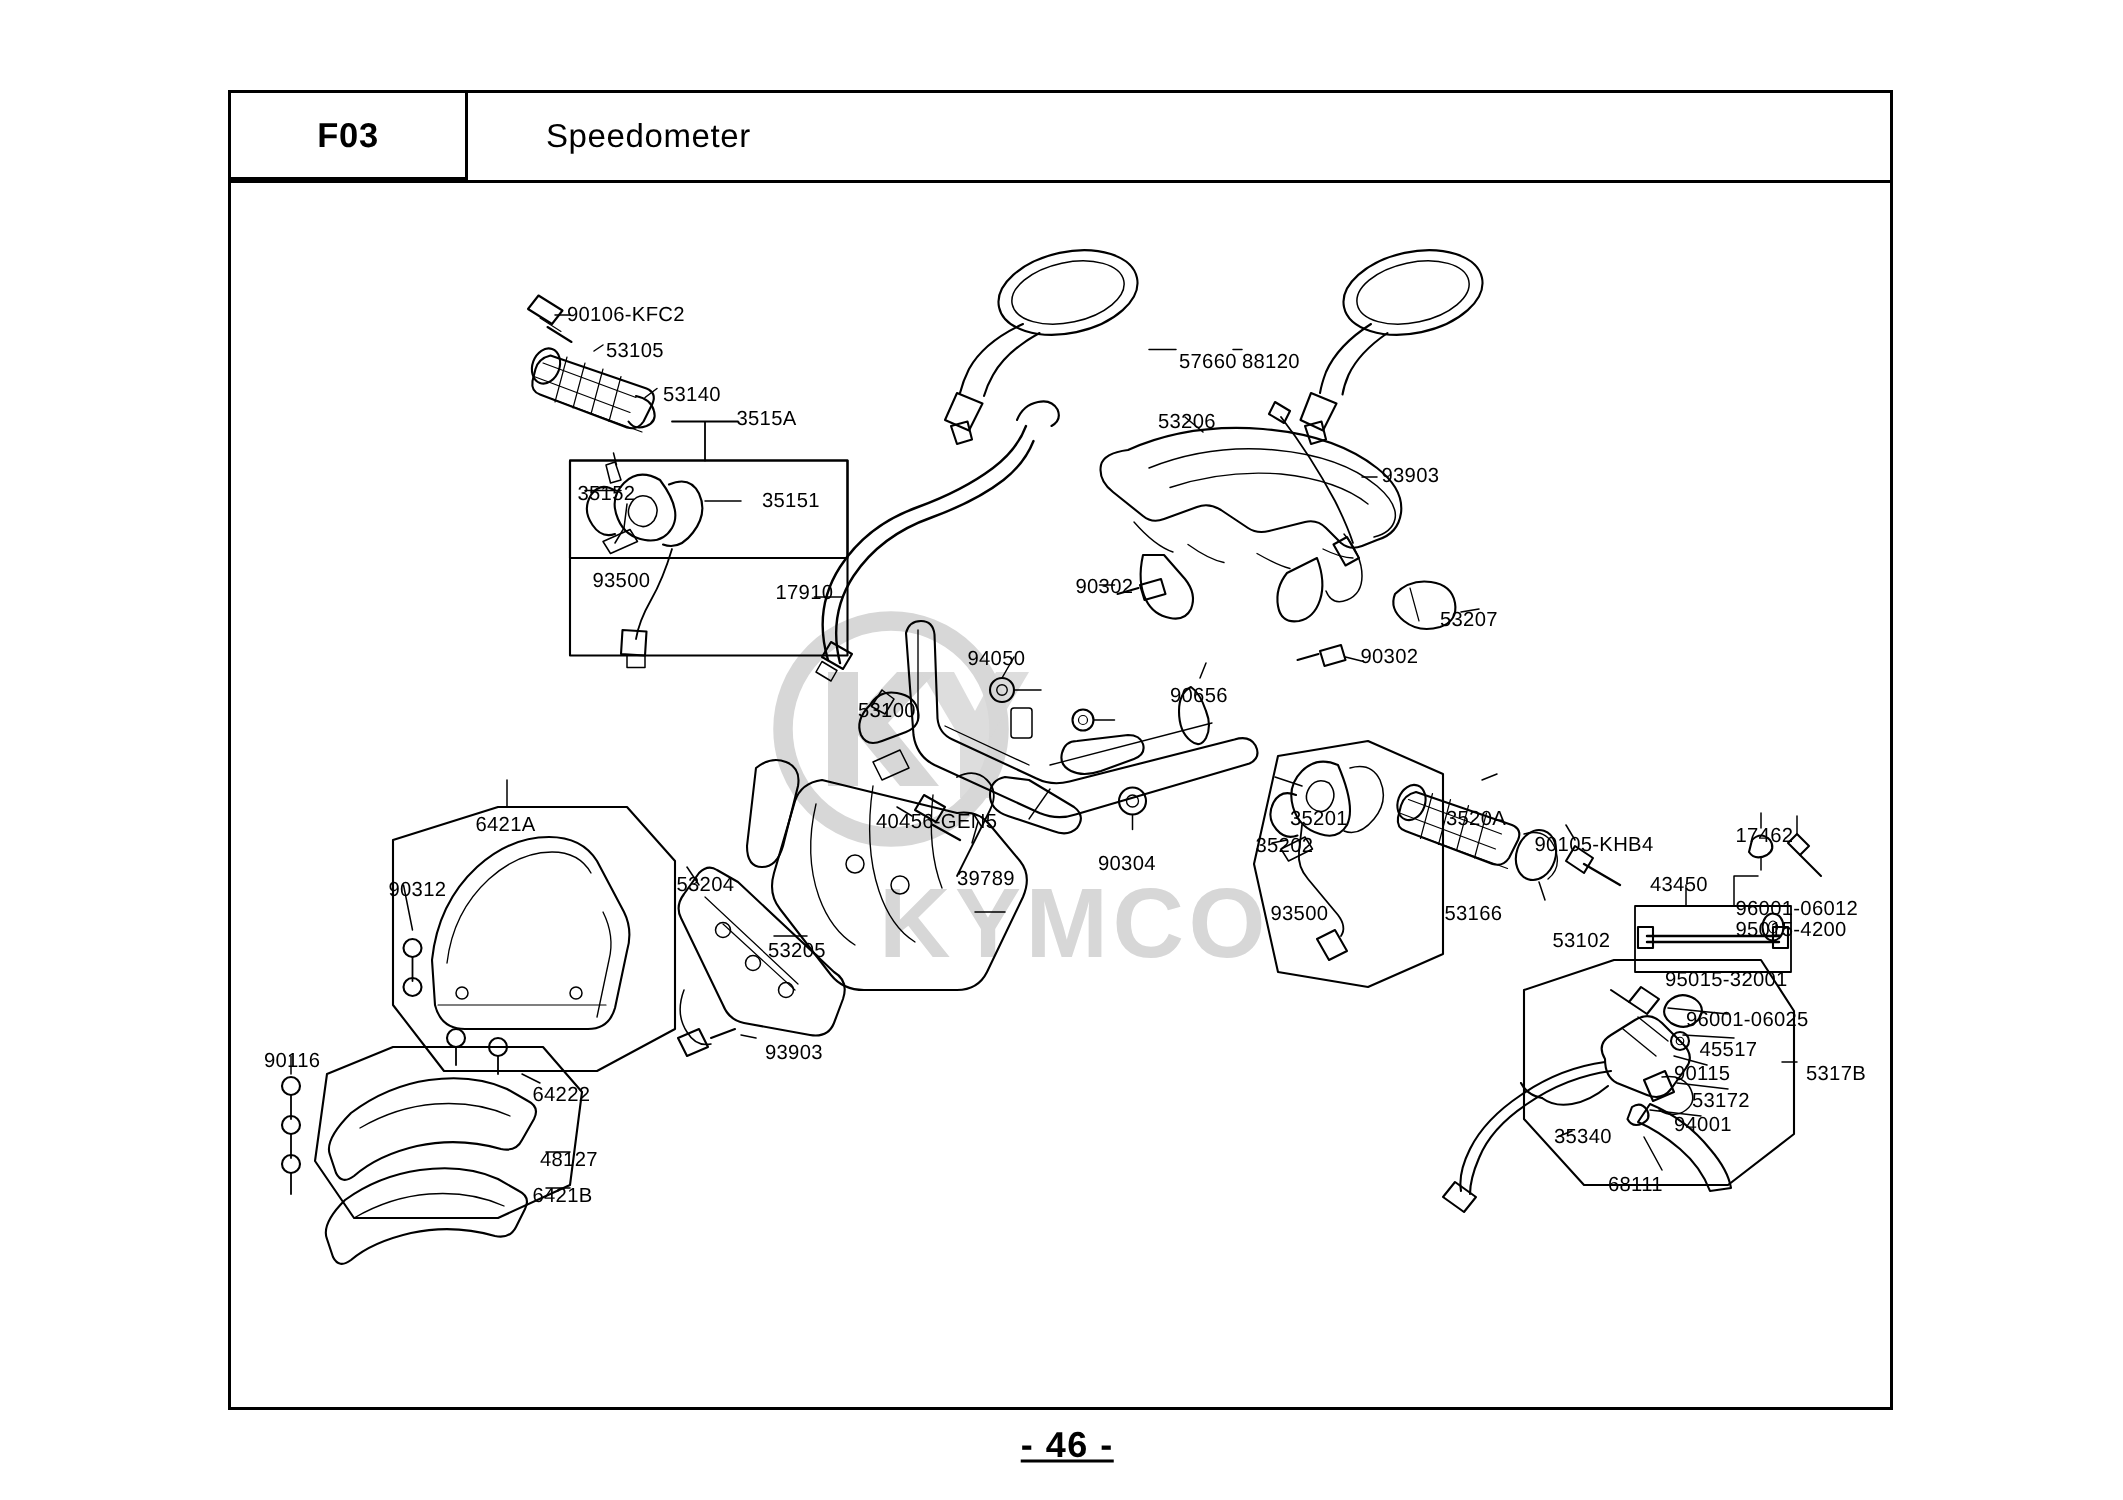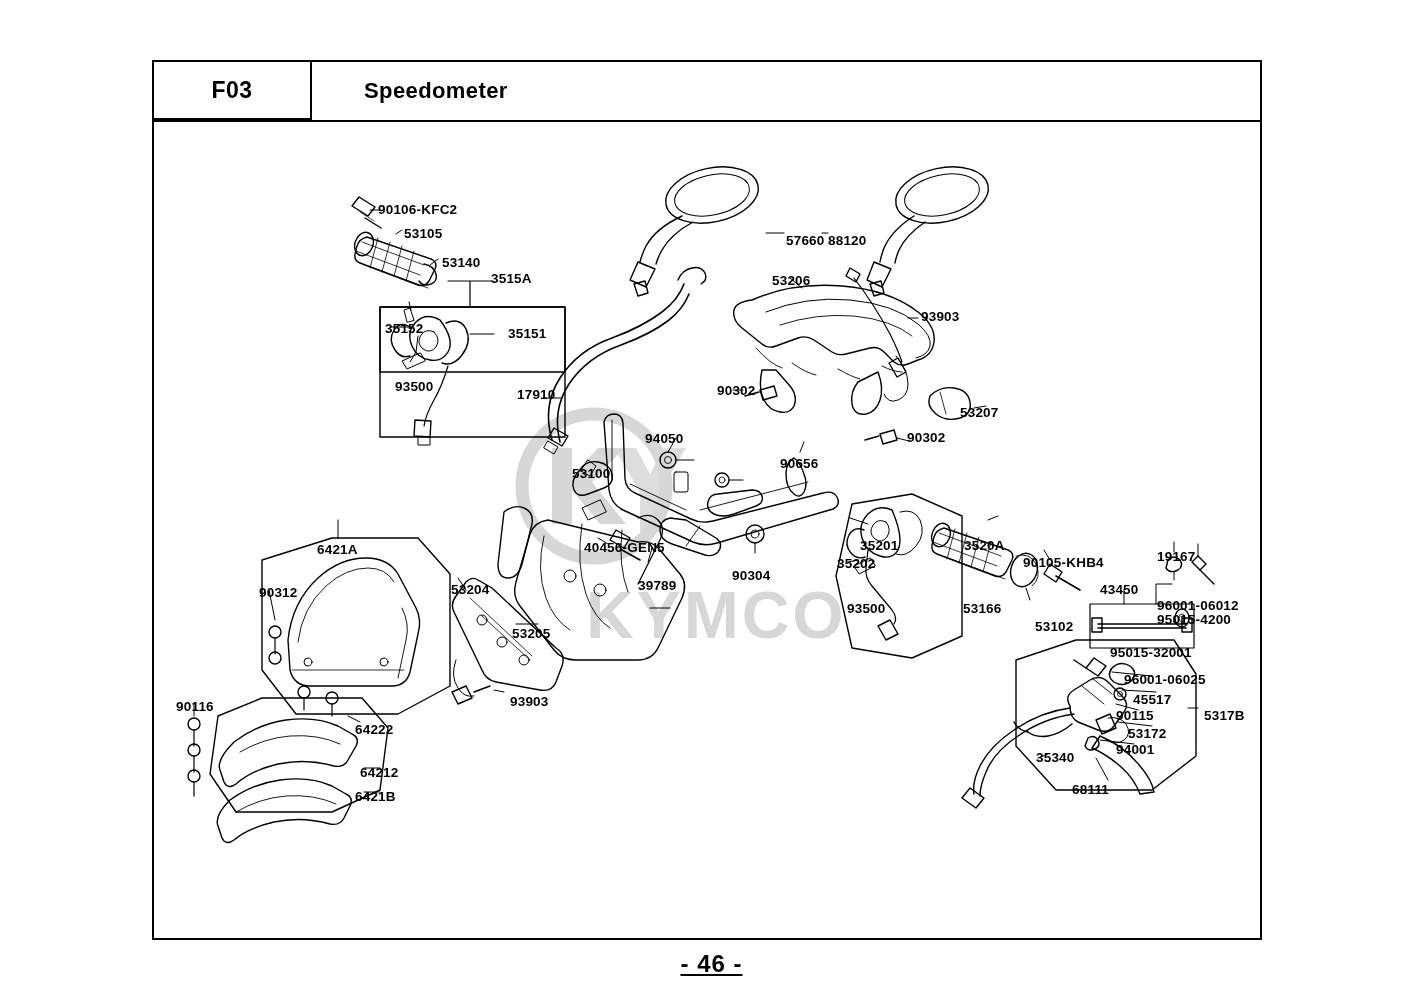--- a/index.html
+++ b/index.html
@@ -58,21 +58,21 @@
     width: 1110px;
     height: 0;
     border-top: 2px solid #000;
     z-index: 4;
   }
   .sheet-title {
     position: absolute;
     left: 360px;
     top: 78px;
     font-size: 22px;
-    font-weight: bold;
+    font-weight: normal;
     letter-spacing: 0.4px;
     z-index: 6;
   }
   .page-number {
     position: absolute;
     left: 0;
     top: 950px;
     width: 1415px;
     text-align: center;
     font-size: 24px;
@@ -95,21 +95,21 @@
     position: absolute;
     left: 148px;
     top: 120px;
     width: 1110px;
     height: 820px;
     z-index: 2;
   }
   .lbl {
     position: absolute;
     font-size: 13.5px;
-    font-weight: bold;
+    font-weight: normal;
     white-space: nowrap;
     letter-spacing: 0.2px;
     z-index: 3;
   }
 </style>
 </head>
 <body>
 
 <div id="sheet">
 
@@ -488,37 +488,37 @@
   <div class="lbl" style="left:580px;top:540px">40456-GEN5</div>
   <div class="lbl" style="left:634px;top:578px">39789</div>
   <div class="lbl" style="left:728px;top:568px">90304</div>
   <div class="lbl" style="left:856px;top:538px">35201</div>
   <div class="lbl" style="left:960px;top:538px">3520A</div>
   <div class="lbl" style="left:833px;top:556px">35202</div>
   <div class="lbl" style="left:843px;top:601px">93500 </div>
   <div class="lbl" style="left:959px;top:601px">53166</div>
   <div class="lbl" style="left:1031px;top:619px">53102</div>
   <div class="lbl" style="left:1019px;top:555px">90105-KHB4</div>
-  <div class="lbl" style="left:1153px;top:549px">19167</div>
+  <div class="lbl" style="left:1153px;top:549px">17462</div>
   <div class="lbl" style="left:1096px;top:582px">43450</div>
   <div class="lbl" style="left:1153px;top:598px">96001-06012</div>
   <div class="lbl" style="left:1153px;top:612px">95015-4200</div>
   <div class="lbl" style="left:1106px;top:645px">95015-32001</div>
   <div class="lbl" style="left:1120px;top:672px">96001-06025</div>
   <div class="lbl" style="left:1129px;top:692px">45517</div>
   <div class="lbl" style="left:1112px;top:708px">90115</div>
   <div class="lbl" style="left:1124px;top:726px">53172</div>
   <div class="lbl" style="left:1112px;top:742px">94001</div>
   <div class="lbl" style="left:1200px;top:708px">5317B</div>
   <div class="lbl" style="left:1032px;top:750px">35340</div>
   <div class="lbl" style="left:1068px;top:782px">68111</div>
   <div class="lbl" style="left:313px;top:542px">6421A</div>
   <div class="lbl" style="left:255px;top:585px">90312</div>
   <div class="lbl" style="left:447px;top:582px">53204</div>
   <div class="lbl" style="left:508px;top:626px">53205</div>
   <div class="lbl" style="left:506px;top:694px">93903 </div>
   <div class="lbl" style="left:351px;top:722px">64222</div>
   <div class="lbl" style="left:172px;top:699px">90116</div>
-  <div class="lbl" style="left:356px;top:765px">64212</div>
+  <div class="lbl" style="left:356px;top:765px">48127</div>
   <div class="lbl" style="left:351px;top:789px">6421B</div>
 
   <div class="page-number">- 46 -</div>
 </div>
 
 </body></html>

